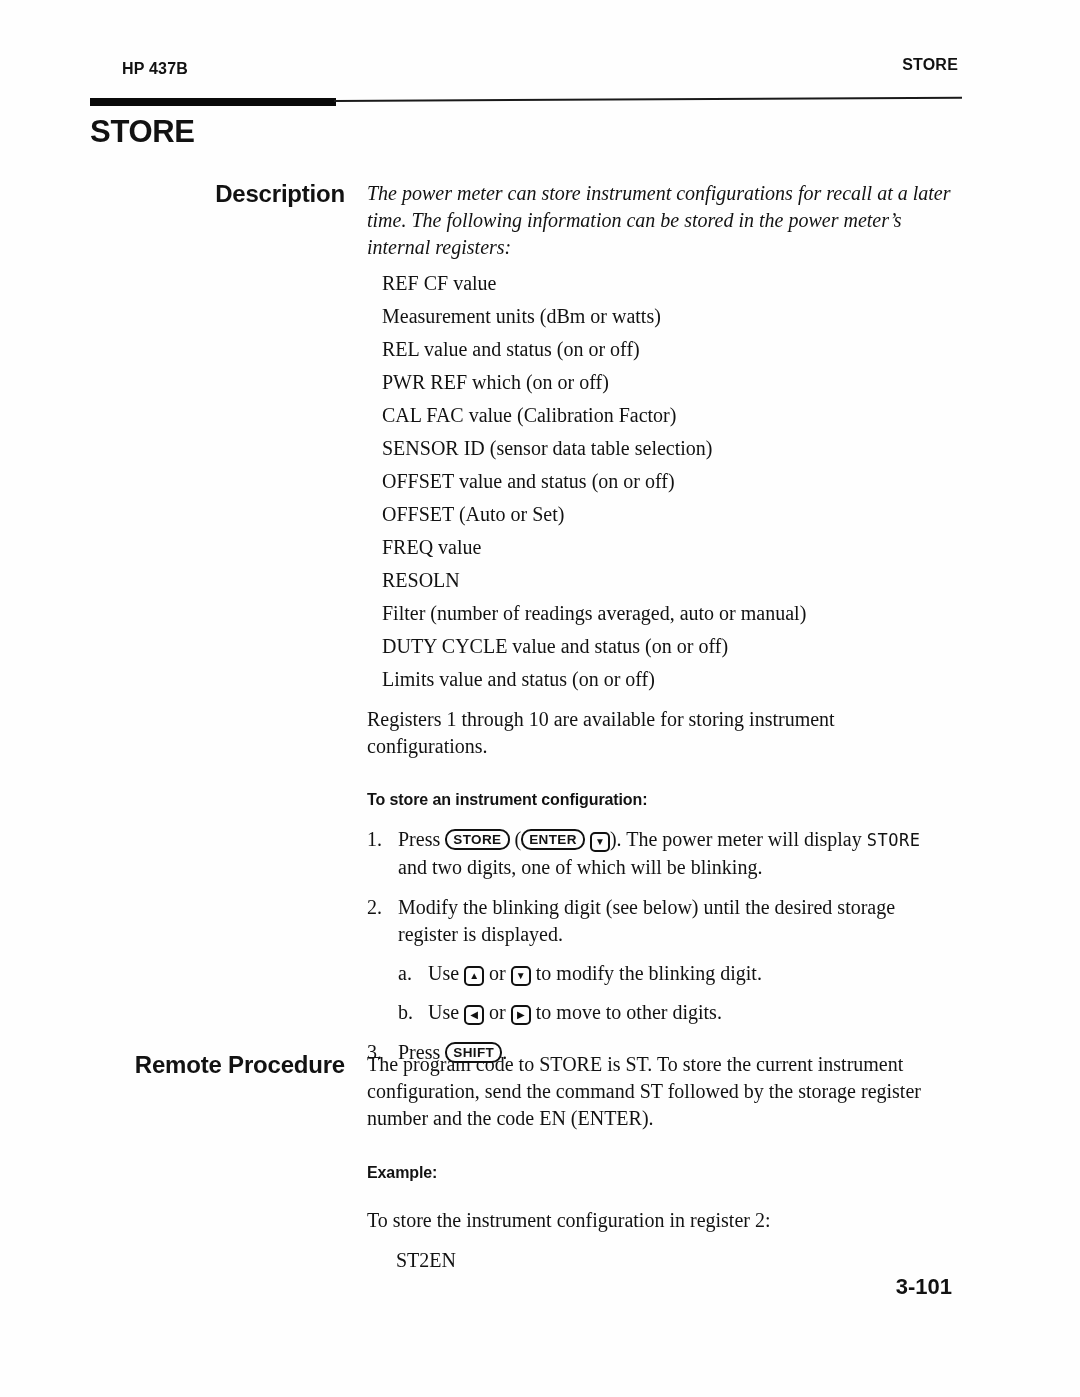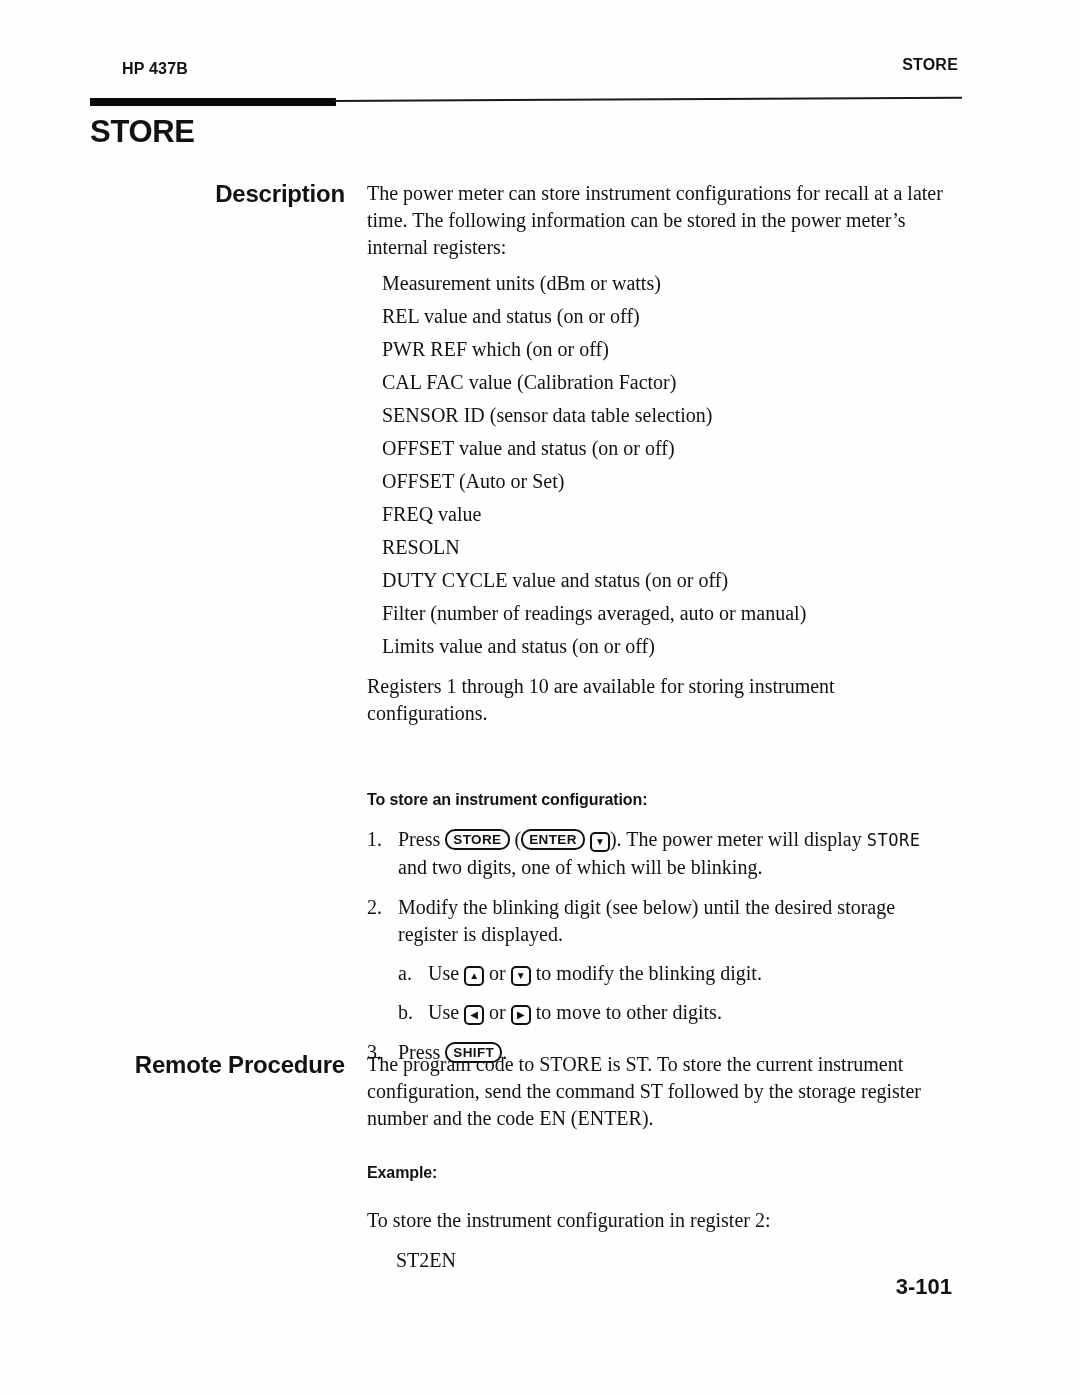--- a/index.html
+++ b/index.html
@@ -22,21 +22,21 @@
   #desc-label   { top:180px; }
   #local-label  { top:762px; }
   #remote-label { top:1051px; }
 
   .body-col { position:absolute; left:367px; font-size:20px; line-height:27px; }
   #desc-body   { top:180px; width:592px; }
   #local-body  { top:786px; width:600px; }
   #remote-body { top:1051px; width:600px; }
 
   #desc-body p { margin:0; }
-  #desc-intro { width:585px; }
+  #desc-intro { width:585px;font-style:italic; }
   #desc-list { list-style:none; margin:6px 0 0 0; padding:0 0 0 15px; }
   #desc-list li { line-height:33px; }
   #desc-outro { margin-top:10px !important; width:540px; }
 
   .subhead { font-size:16px; letter-spacing:-0.1px; margin:0; }
   .step { display:flex; margin-top:13px; }
   .step-num { width:31px; flex:none; }
   .step-body { flex:1; }
   .substeps { margin-left:31px; }
   .sub { display:flex; margin-top:12px; }
@@ -73,31 +73,32 @@
     <div class="thick"></div>
     <div class="thin"></div>
   </div>
 
   <h1 id="page-title" class="sans" style="margin:0;">STORE</h1>
 
   <div id="desc-label" class="label-col sans">Description</div>
   <div id="desc-body" class="body-col">
     <p id="desc-intro">The power meter can store instrument configurations for recall at a later time. The following information can be stored in the power meter’s internal registers:</p>
     <ul id="desc-list">
+      <li>REF CF value</li>
       <li>Measurement units (dBm or watts)</li>
       <li>REL value and status (on or off)</li>
       <li>PWR REF which (on or off)</li>
       <li>CAL FAC value (Calibration Factor)</li>
       <li>SENSOR ID (sensor data table selection)</li>
       <li>OFFSET value and status (on or off)</li>
       <li>OFFSET (Auto or Set)</li>
       <li>FREQ value</li>
       <li>RESOLN</li>
+      <li>Filter (number of readings averaged, auto or manual)</li>
       <li>DUTY CYCLE value and status (on or off)</li>
-      <li>Filter (number of readings averaged, auto or manual)</li>
       <li>Limits value and status (on or off)</li>
     </ul>
     <p id="desc-outro">Registers 1 through 10 are available for storing instrument configurations.</p>
   </div>
 
   <div id="local-body" class="body-col">
     <p class="subhead sans">To store an instrument configuration:</p>
 
     <div class="step">
       <span class="step-num">1.</span>

